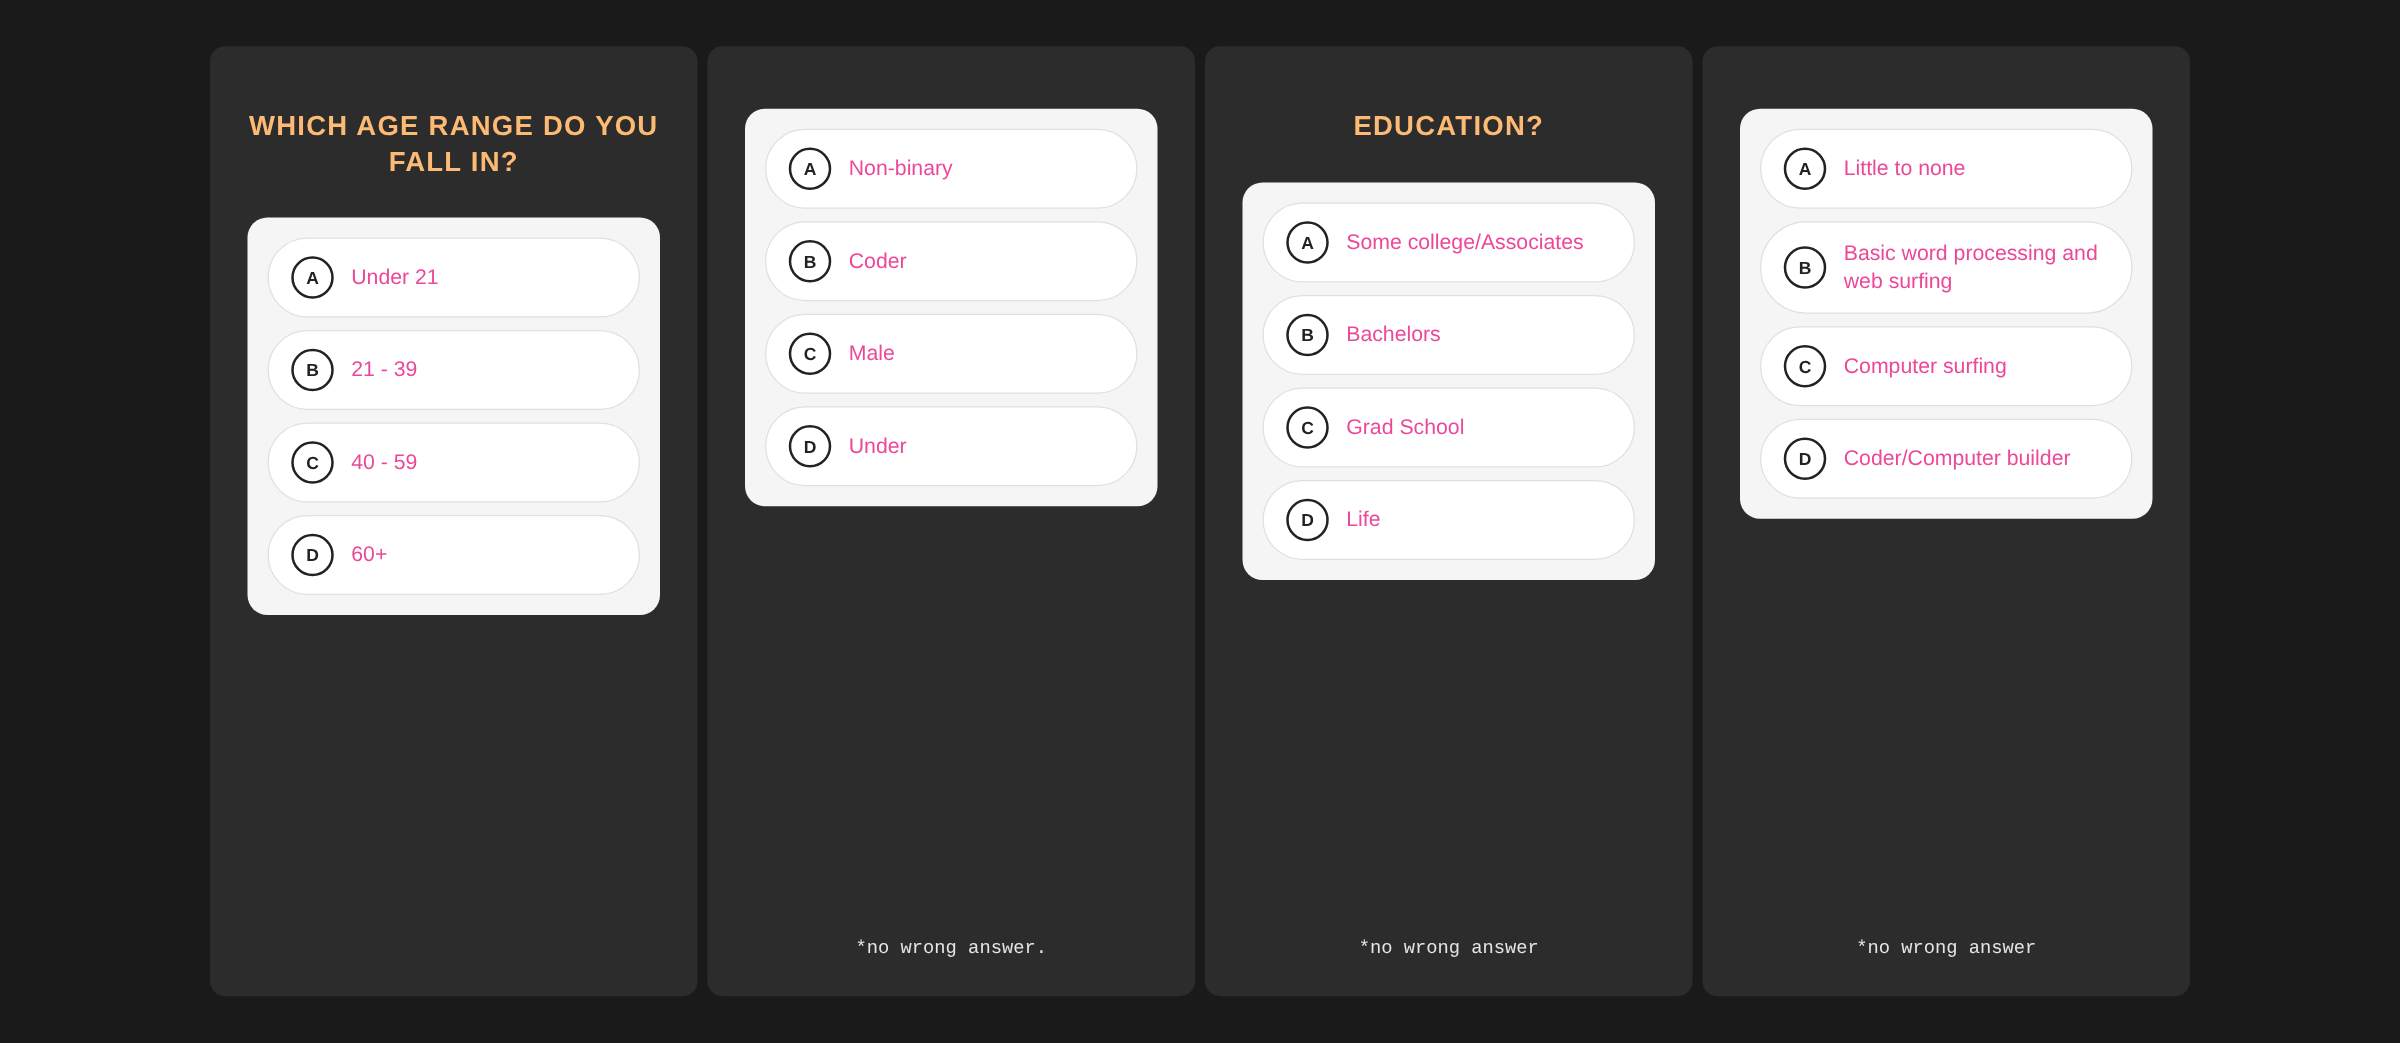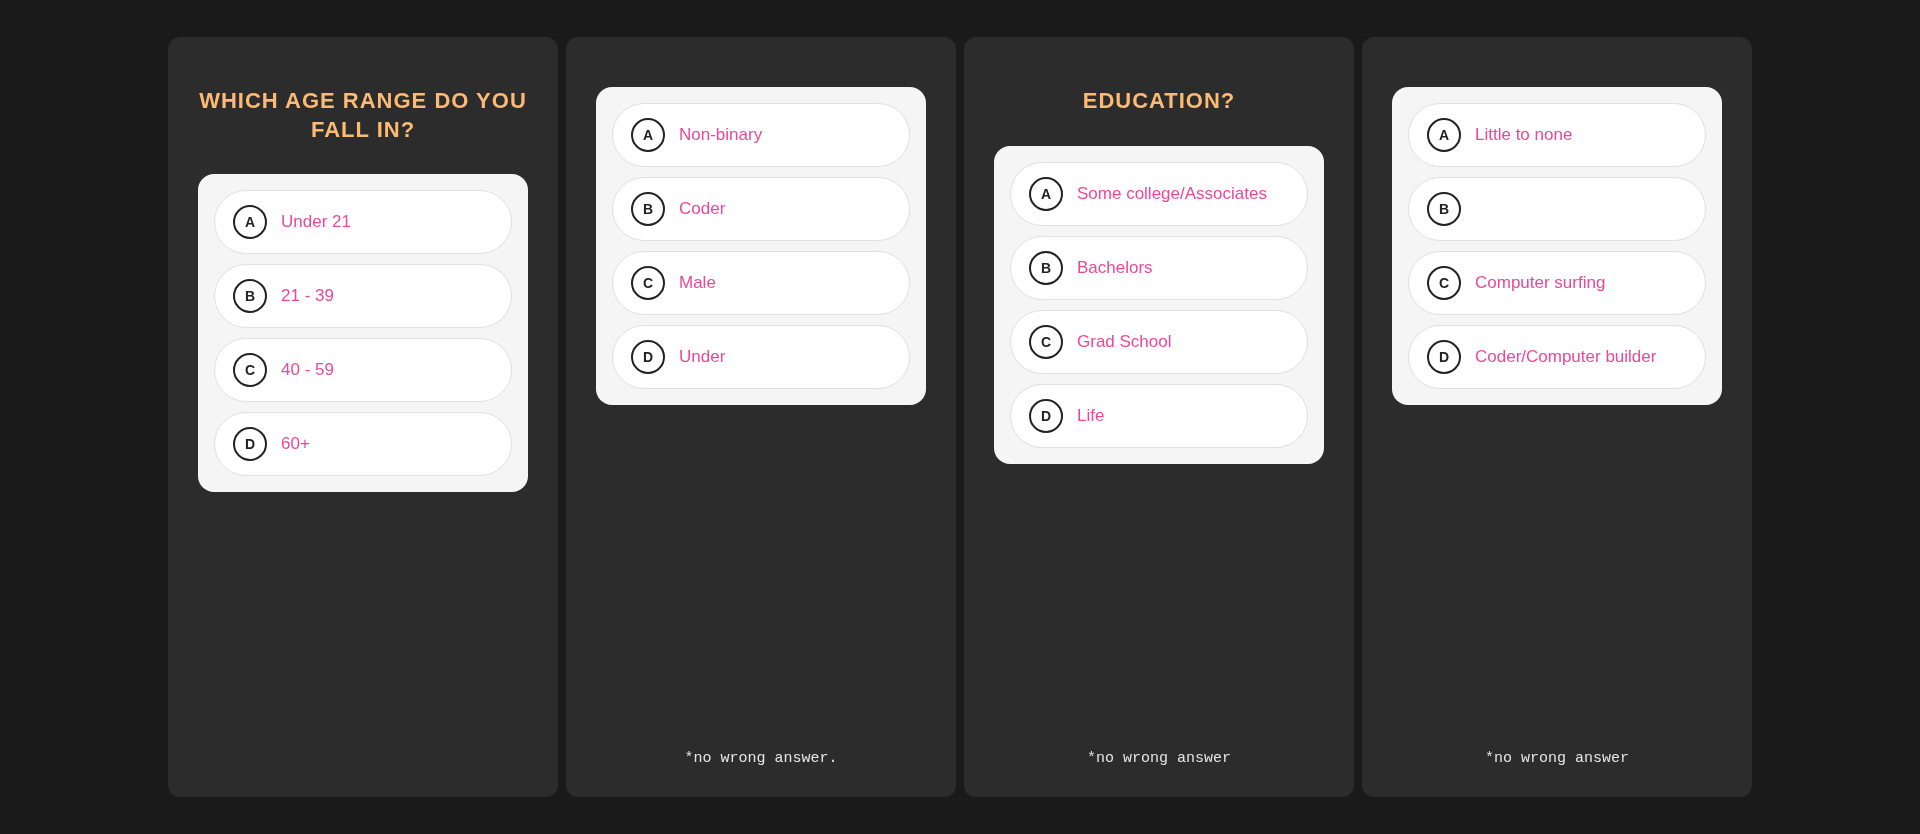--- a/index.html
+++ b/index.html
@@ -172,20 +172,21 @@
       <div class="footer-text">*no wrong answer</div>
     </div>
     <div class="panel">
       <div class="options-card">
         <div class="option-row">
           <div class="option-letter-circle">A</div>
           <div class="option-label">Little to none</div>
         </div>
         <div class="option-row">
           <div class="option-letter-circle">B</div>
+          <div class="option-label">Basic word processing and web surfing</div>
         </div>
         <div class="option-row">
           <div class="option-letter-circle">C</div>
           <div class="option-label">Computer surfing</div>
         </div>
         <div class="option-row">
           <div class="option-letter-circle">D</div>
           <div class="option-label">Coder/Computer builder</div>
         </div>
       </div>

